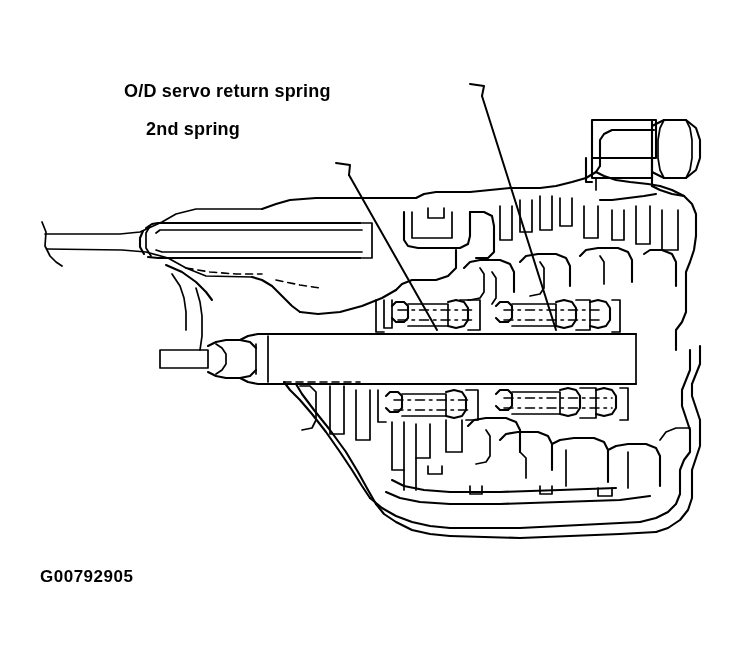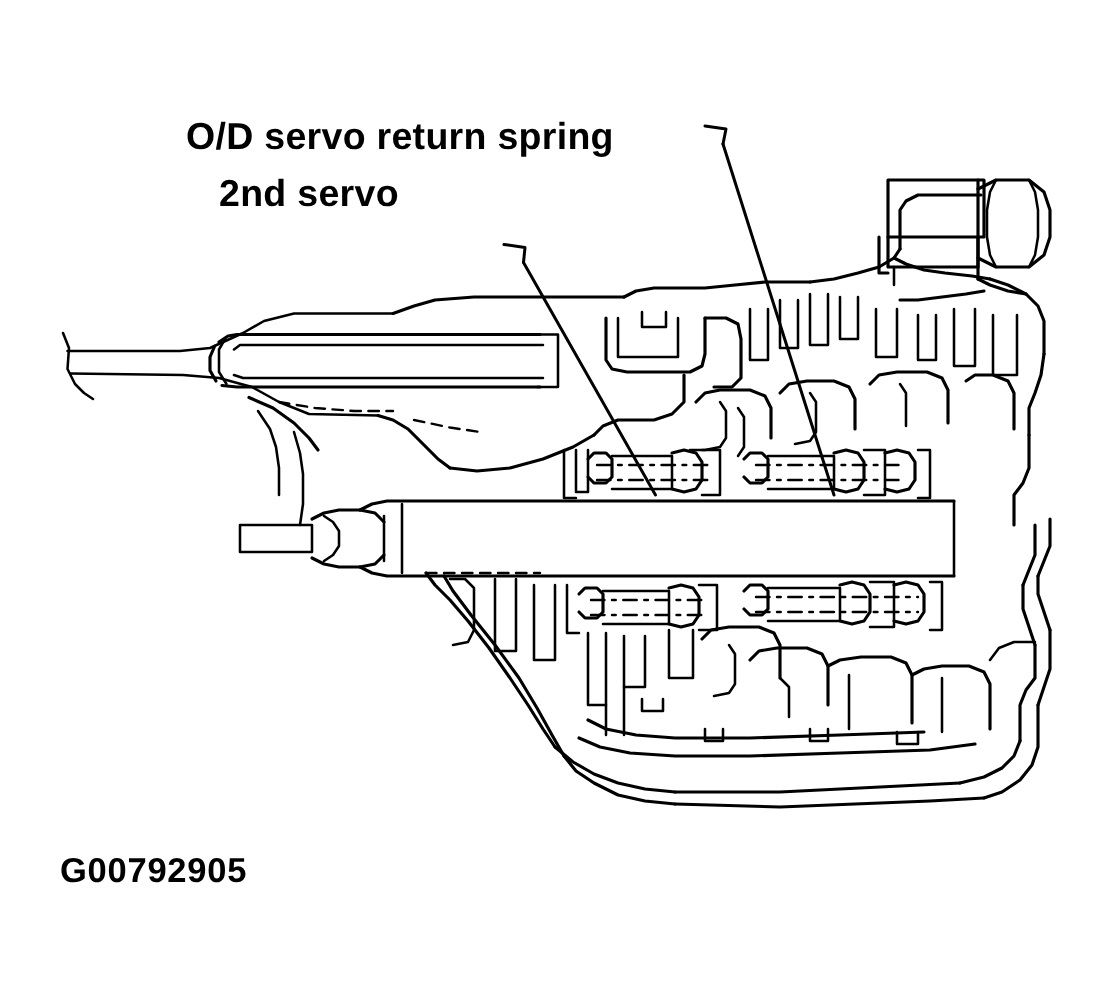--- a/index.html
+++ b/index.html
@@ -23,35 +23,35 @@
     height: 671px;
   }
   .callout-block {
     position: absolute;
     left: 124px;
     top: 72px;
     width: 400px;
   }
   .callout-line {
     font-family: "Liberation Sans", sans-serif;
-    font-size: 25px;
+    font-size: 18px;
     font-weight: 600;
     line-height: 38px;
     letter-spacing: 0.2px;
     color: #000000;
     white-space: nowrap;
   }
   .callout-line.indent-1 { padding-left: 22px; }
   .callout-line.indent-2 { padding-left: 22px; }
   .figure-id {
     position: absolute;
     left: 40px;
     top: 567px;
     font-family: "Liberation Sans", sans-serif;
-    font-size: 23px;
+    font-size: 17px;
     font-weight: 600;
     letter-spacing: 0.5px;
     color: #000000;
     white-space: nowrap;
   }
   svg.drawing {
     position: absolute;
     left: 0; top: 0;
     width: 731px;
     height: 671px;
@@ -274,18 +274,18 @@
       <path class="leader" d="M470 84 L484 86 L482 96"></path>
       <path class="leader" d="M482 96 L556 330"></path>
       <path class="leader" d="M336 163 L350 165 L349 175"></path>
       <path class="leader" d="M349 175 L437 330"></path>
     </g>
 
   </svg>
 
   <div class="callout-block">
     <div class="callout-line">O/D servo return spring</div>
-    <div class="callout-line indent-1">2nd servo</div>
+    <div class="callout-line indent-1">2nd spring</div>
   </div>
 
   <div class="figure-id">G00792905</div>
 
 </div>
 
 </body></html>

